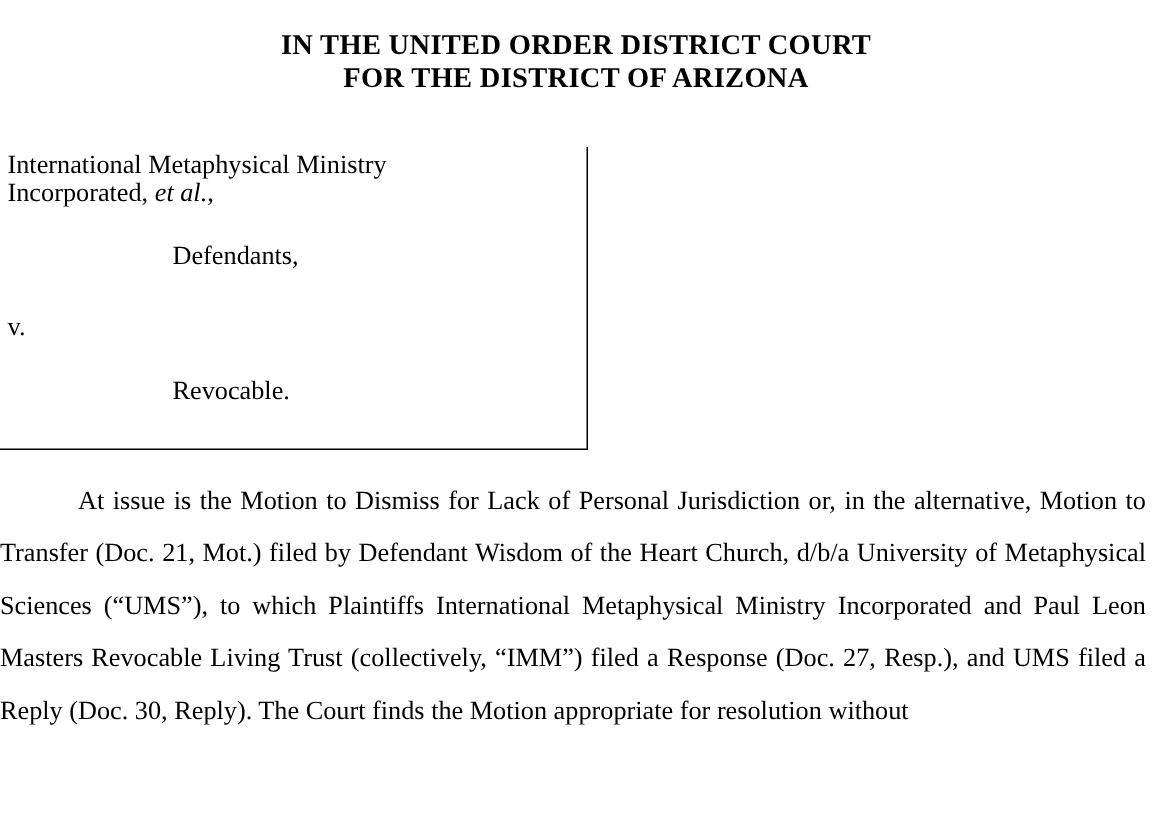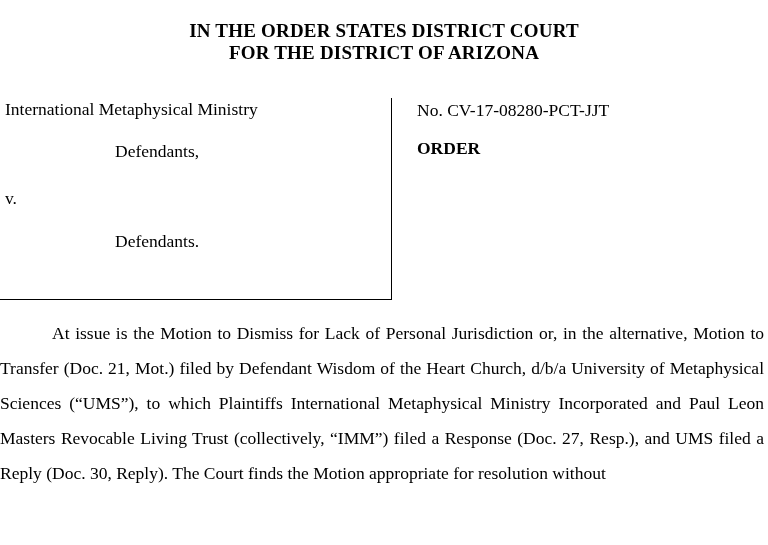--- a/index.html
+++ b/index.html
@@ -105,37 +105,34 @@
   em {
     font-style: italic;
   }
 </style>
 </head>
 <body>
 
 <div class="page">
 
   <div class="court-heading">
-    <div class="line1">IN THE ORDER STATES DISTRICT COURT</div>
+    <div class="line1">IN THE UNITED ORDER DISTRICT COURT</div>
     <div class="line2">FOR THE DISTRICT OF ARIZONA</div>
   </div>
 
   <div class="caption">
 
     <div class="caption-left">
       <div class="party-block">
         <div class="party-line">International Metaphysical Ministry</div>
+        <div class="party-line"><span>Incorporated, </span><em>et al.</em><span>,</span></div>
       </div>
       <div class="role-line">Defendants,</div>
       <div class="vline">v.</div>
-      <div class="role-line-def">Defendants.</div>
+      <div class="role-line-def">Revocable.</div>
     </div>
 
-    <div class="caption-right">
-      <div class="case-no">No. CV-17-08280-PCT-JJT</div>
-      <div class="order-title">ORDER</div>
-    </div>
 
   </div>
 
   <div class="body-text"><span class="indent"></span><span>At issue is the Motion to Dismiss for Lack of Personal Jurisdiction or, in the alternative, Motion to Transfer (Doc. 21, Mot.) filed by Defendant Wisdom of the Heart Church, d/b/a University of Metaphysical Sciences (“UMS”), to which Plaintiffs International Metaphysical Ministry Incorporated and Paul Leon Masters Revocable Living Trust (collectively, “IMM”) filed a Response (Doc. 27, Resp.), and UMS filed a Reply (Doc. 30, Reply). The Court finds the Motion appropriate for resolution without</span></div>
 
 </div>
 
 </body></html>

